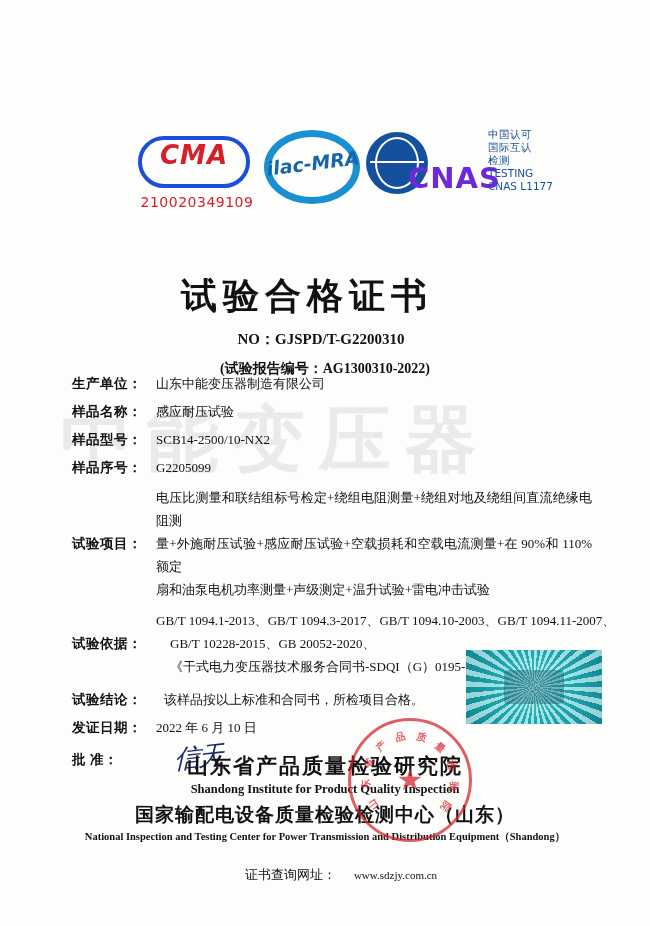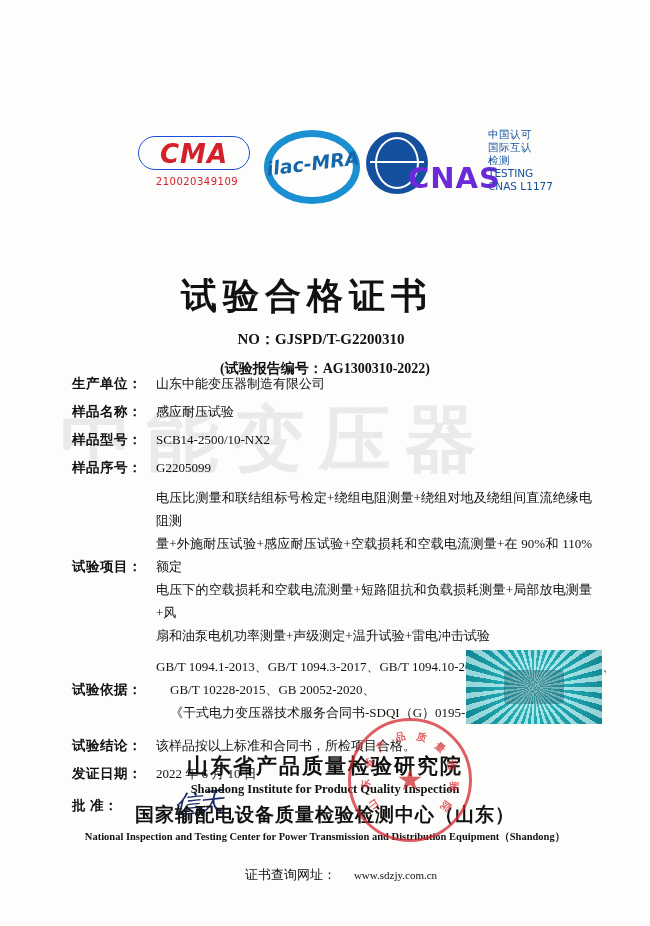--- a/index.html
+++ b/index.html
@@ -49,41 +49,41 @@
   }
   .logo-cma {
     position: absolute;
     left: 138px;
     top: 16px;
     width: 118px;
     text-align: center;
   }
   .cma-mark {
     width: 112px;
-    height: 34px;
-    border: 1px solid #1d4ed8;
+    height: 52px;
+    border: 4px solid #1d4ed8;
     border-radius: 26px / 26px;
     position: relative;
     box-sizing: border-box;
     display: flex;
-    align-items: flex-end;
+    align-items: flex-start;
     justify-content: center;
   }
   .cma-mark span {
     font-family: "DejaVu Sans", sans-serif;
     font-weight: bold;
     font-style: italic;
     font-size: 26px;
     color: #d4202a;
     letter-spacing: 1px;
   }
   .cma-num {
     margin-top: 6px;
     font-family: "DejaVu Sans", sans-serif;
-    font-size: 10px;
+    font-size: 14px;
     color: #d4202a;
     letter-spacing: 0.5px;
   }
   .logo-ilac {
     position: absolute;
     left: 258px;
     top: 8px;
     width: 110px;
     height: 84px;
   }
@@ -228,21 +228,21 @@
   }
   .row-items .val {
     line-height: 23px;
     text-align: justify;
   }
   .row-basis .val {
     line-height: 23px;
   }
   .row-basis .val div { white-space: nowrap; }
   .indent { padding-left: 14px; }
-  .row-conc { margin-top: 12px; }
+  .row-conc { margin-top: 12px; gap: 8px; }
   .row-date { margin-top: 6px; }
   .row-approve { margin-top: 10px; }
   
   .sign {
     position: relative;
     display: inline-block;
     font-family: "Liberation Serif", serif;
     font-size: 26px;
     color: #1a2a6b;
     font-style: italic;
@@ -428,21 +428,20 @@
     <div class="row">
       <div class="lbl">样品序号：</div>
       <div class="val mono">G2205099</div>
     </div>
 
     <div class="row row-items">
       <div class="lbl">试验项目：</div>
       <div class="val">
         <div>电压比测量和联结组标号检定+绕组电阻测量+绕组对地及绕组间直流绝缘电阻测</div>
         <div>量+外施耐压试验+感应耐压试验+空载损耗和空载电流测量+在 90%和 110%额定</div>
-        <div>电压下的空载损耗和空载电流测量+短路阻抗和负载损耗测量+局部放电测量+风</div>
         <div>扇和油泵电机功率测量+声级测定+温升试验+雷电冲击试验</div>
       </div>
     </div>
 
     <div class="row row-basis">
       <div class="lbl">试验依据：</div>
       <div class="val">
         <div>GB/T 1094.1-2013、GB/T 1094.3-2017、GB/T 1094.10-2003、GB/T 1094.11-2007、</div>
         <div class="indent">GB/T 10228-2015、GB 20052-2020、</div>
         <div class="indent">《干式电力变压器技术服务合同书-SDQI（G）0195-2022》</div>

